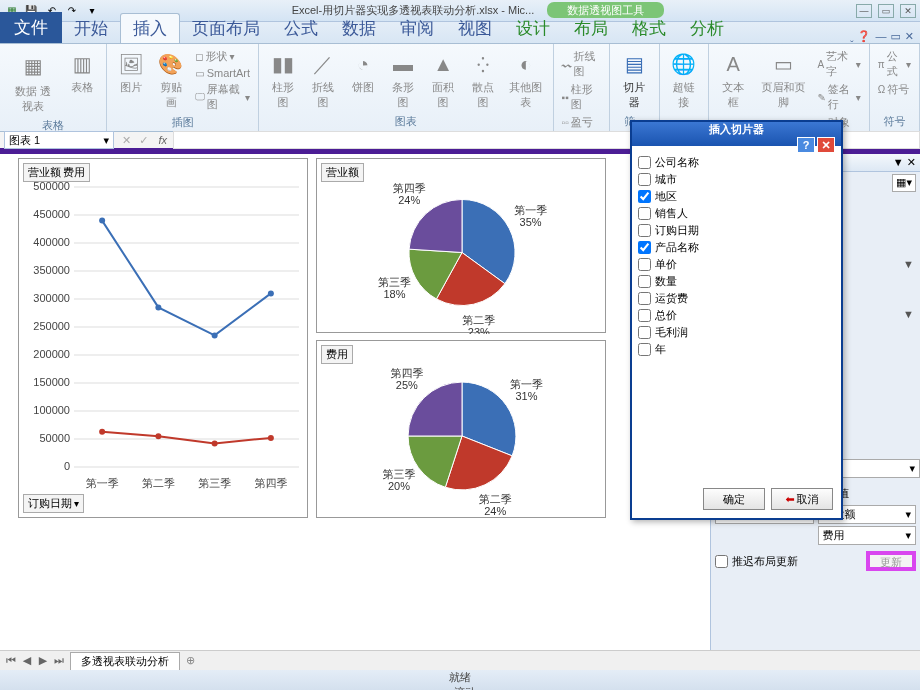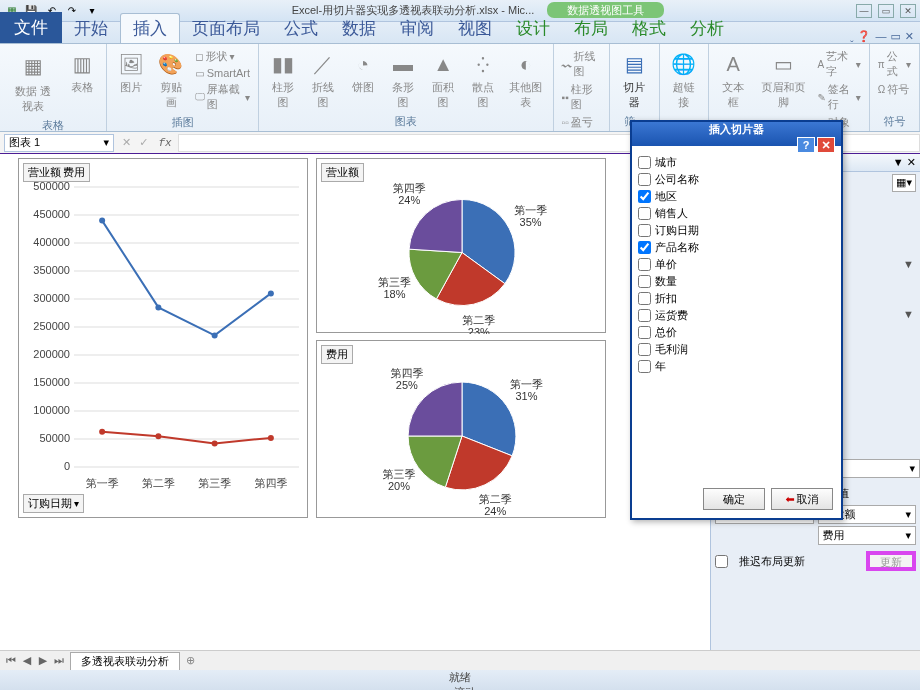--- a/index.html
+++ b/index.html
@@ -28,23 +28,23 @@
 .rgroup { border-right: 1px solid #c0d0e0; padding: 4px 6px 0 6px; display: flex; flex-direction: column; align-items: center; }
 .rgroup .items { display: flex; gap: 4px; flex: 1; }
 .rgroup .glabel { font-size: 11px; color: #5a7a9a; text-align: center; padding: 2px 0; }
 .rbtn { display: flex; flex-direction: column; align-items: center; gap: 2px; padding: 2px 4px; cursor: pointer; min-width: 36px; }
 .rbtn .ricon { width: 28px; height: 28px; display: flex; align-items: center; justify-content: center; font-size: 20px; color: #888; }
 .rbtn .ricon.big { width: 32px; height: 32px; }
 .rbtn .rlabel { font-size: 11px; color: #888; text-align: center; }
 .rmini { font-size: 10px; color: #888; display: flex; align-items: center; gap: 2px; padding: 1px 2px; }
 
 
-.formulabar { height: 22px; display: flex; align-items: center; border-bottom: 1px solid #4c1d95; background: #f4f4f4; }
+.formulabar { height: 22px; display: flex; align-items: center; border-bottom: 6px solid #4c1d95; background: #f4f4f4; }
 .namebox { width: 110px; border: 1px solid #b0c4de; background: #fff; height: 18px; margin: 0 4px; padding: 0 4px; font-size: 11px; display: flex; align-items: center; justify-content: space-between; }
-.fx { font-style: italic; color: #666; padding: 0 6px; font-family: Liberation Mono, monospace; }
+.fx { font-style: italic; color: #666; padding: 0 6px; }
 .formula-input { flex: 1; height: 18px; border: 1px solid #ddd; background: #fff; }
 
 
 .workarea { display: flex; height: 496px; }
 .chartcanvas { flex: 1; background: #fff; position: relative; padding: 4px; }
 .rightpane { width: 210px; background: #e8eef6; border-left: 1px solid #b0c4de; position: relative; }
 
 
 .chartblock { position: absolute; border: 1px solid #999; background: #fff; }
 .chartblock.big { left: 18px; top: 4px; width: 290px; height: 360px; }
@@ -62,21 +62,21 @@
 .dialog .dlist { padding: 8px 6px; height: 330px; overflow: auto; }
 .dialog .dlist .ditem { display: flex; align-items: center; gap: 4px; padding: 1px 0; font-size: 12px; }
 .dialog .dlist input[type=checkbox] { width: 13px; height: 13px; }
 .dialog .dbtns-row { position: absolute; bottom: 8px; right: 8px; display: flex; gap: 6px; }
 .dialog .dbtns-row button { width: 62px; height: 22px; font-size: 11px; border: 1px solid #888; background: linear-gradient(#fdfdfd,#e4e4e4); display: flex; align-items: center; justify-content: center; gap: 2px; }
 
 
 .rightpane .fph { height: 18px; background: linear-gradient(#f4f8fc,#dde8f4); border-bottom: 1px solid #b0c4de; display: flex; align-items: center; justify-content: flex-end; padding: 0 4px; }
 .rightpane .section { padding: 4px 6px; font-size: 11px; color: #444; }
 .rightpane .field-drop { background: #fff; border: 1px solid #aaa; margin: 2px 0; padding: 1px 4px; font-size: 11px; display: flex; justify-content: space-between; align-items: center; }
-.rightpane .defer { display: flex; align-items: center; gap: 11px; padding: 4px; }
+.rightpane .defer { display: flex; align-items: center; gap: 4px; padding: 4px; }
 .rightpane .defer button { width: 50px; height: 20px; font-size: 11px; color: #999; border: 4px solid #d946ef; background: #f4f4f4; text-align: center; }
 
 
 .sheettabs { height: 20px; border-top: 1px solid #ccc; background: #f0f0f0; display: flex; align-items: center; font-size: 11px; }
 .sheettabs .nav { display: flex; gap: 2px; padding: 0 4px; }
 .sheettabs .nav span { width: 14px; text-align: center; color: #666; }
 .sheettabs .stab { background: #fff; border: 1px solid #aaa; border-bottom: none; padding: 1px 10px; }
 .statusbar { height: 20px; background: linear-gradient(#e4edf7,#d4e0ee); display: flex; align-items: center; padding: 0 6px; font-size: 11px; color: #444; flex-direction: column; }
 .statusbar .zoom { margin-left: auto; display: flex; align-items: center; gap: 6px; }
 .statusbar .zoom .track { width: 80px; height: 4px; background: #bcd; position: relative; }
@@ -436,25 +436,25 @@
   <div class="dtitle">
     <span>插入切片器</span>
     <div class="dbtns">
       <span class="help">?</span>
       <span class="close">✕</span>
     </div>
   </div>
   <div class="dlist" id="slicer-list">
       <div class="ditem">
         <input type="checkbox" style="">
+        <span>公司名称</span>
+      </div>
+      <div class="ditem">
+        <input type="checkbox" style="">
         <span>城市</span>
-      </div>
-      <div class="ditem">
-        <input type="checkbox" style="">
-        <span>公司名称</span>
       </div>
       <div class="ditem">
         <input type="checkbox" checked="" style="">
         <span>地区</span>
       </div>
       <div class="ditem">
         <input type="checkbox" style="">
         <span>销售人</span>
       </div>
       <div class="ditem">
@@ -465,24 +465,20 @@
         <input type="checkbox" checked="" style="">
         <span>产品名称</span>
       </div>
       <div class="ditem">
         <input type="checkbox" style="">
         <span>单价</span>
       </div>
       <div class="ditem">
         <input type="checkbox" style="">
         <span>数量</span>
-      </div>
-      <div class="ditem">
-        <input type="checkbox" style="">
-        <span>折扣</span>
       </div>
       <div class="ditem">
         <input type="checkbox" style="">
         <span>运货费</span>
       </div>
       <div class="ditem">
         <input type="checkbox" style="">
         <span>总价</span>
       </div>
       <div class="ditem">

